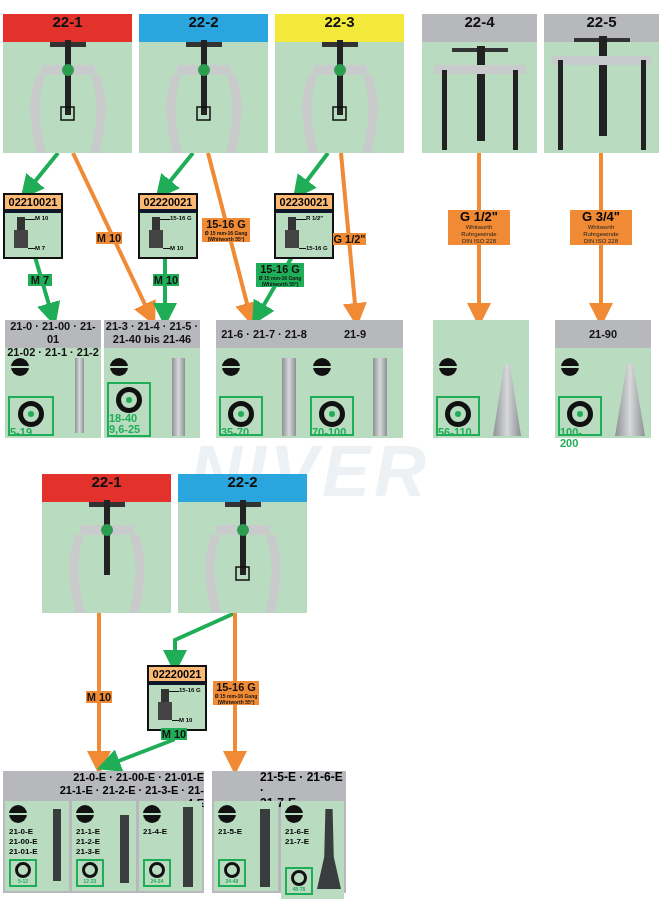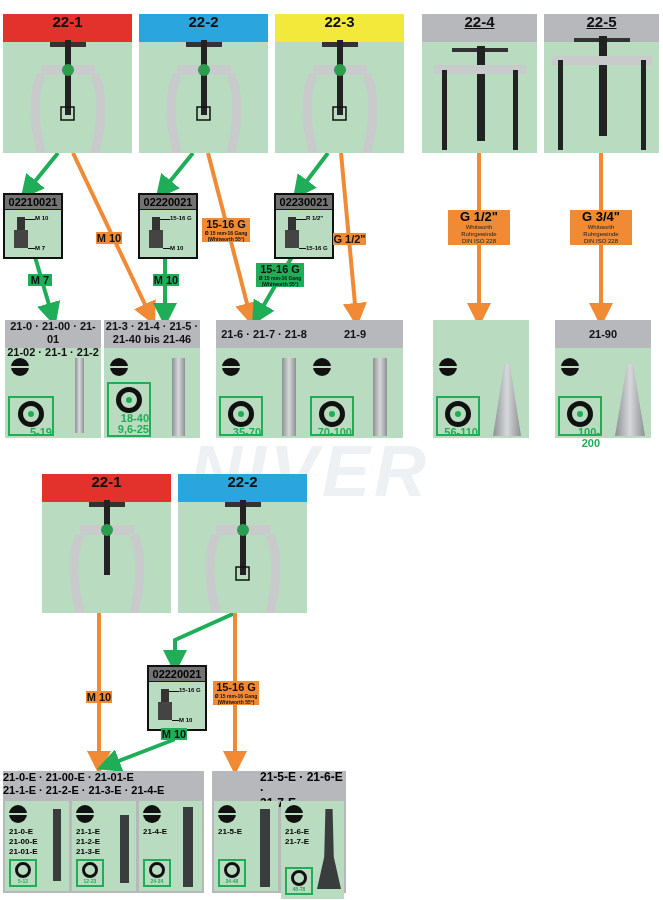--- a/index.html
+++ b/index.html
@@ -3,42 +3,42 @@
 <meta charset="utf-8">
 <style>
   html,body{margin:0;padding:0;background:#fff;}
   body{width:663px;height:900px;position:relative;overflow:hidden;font-family:"Liberation Sans",sans-serif;}
   .abs{position:absolute;}
   .puller{position:absolute;background:#b9dcc0;}
   .puller .hdr{height:28px;line-height:16px;text-align:center;font-weight:bold;font-size:15px;color:#111;}
   .hdr-red{background:#e3312c;}
   .hdr-blue{background:#2aa5de;}
   .hdr-yellow{background:#f2e93a;}
-  .hdr-gray{background:#b7b8bc;text-decoration:underline;}
+  .hdr-gray{background:#b7b8bc;}
   .puller .pic{position:absolute;left:0;right:0;top:16px;bottom:0;}
   .adapter{position:absolute;width:60px;height:66px;background:#b9dcc0;border:2px solid #111;box-sizing:border-box;}
-  .adapter .code{background:#737373;font-weight:bold;font-size:11px;text-align:center;height:14px;line-height:14px;border-bottom:1px solid #0f172a;}
+  .adapter .code{background:#fdba74;font-weight:bold;font-size:11px;text-align:center;height:14px;line-height:14px;border-bottom:4px solid #0f172a;}
   .adapter .top-lbl,.adapter .bot-lbl{position:absolute;font-size:6px;font-weight:bold;left:30px;}
   .adapter .top-lbl{top:20px;}
   .adapter .bot-lbl{top:50px;}
   .adapter .bolt{position:absolute;left:12px;top:22px;width:8px;height:14px;background:#333;}
   .adapter .nut{position:absolute;left:9px;top:35px;width:14px;height:18px;background:#444;}
   .adapter .lead1{position:absolute;left:20px;top:24px;width:10px;height:1px;background:#111;}
   .adapter .lead2{position:absolute;left:23px;top:53px;width:7px;height:1px;background:#111;}
   .lbl{position:absolute;font-weight:bold;color:#111;text-align:center;}
   .lbl-orange{background:#f08a34;}
   .lbl-green{background:#1fae57;}
   .lbl .big{font-size:11px;line-height:12px;display:block;}
   .lbl .small{font-size:5px;line-height:6px;display:block;}
   .thread-box{position:absolute;background:#f08a34;text-align:center;width:62px;}
   .thread-box .big{font-weight:bold;font-size:13px;display:block;line-height:14px;}
   .thread-box .small{font-size:6px;line-height:7px;display:block;color:#222;}
   .extractor{position:absolute;background:#b9dcc0;}
   .extractor .title{background:#b7b8bc;text-align:center;font-weight:bold;font-size:11px;line-height:13px;color:#111;}
-  .bear{position:absolute;border:2px solid #1fae57;box-sizing:border-box;text-align:right;}
+  .bear{position:absolute;border:2px solid #1fae57;box-sizing:border-box;text-align:left;}
   .bear .ring{width:26px;height:26px;border-radius:50%;border:5px solid #111;box-sizing:border-box;margin:3px auto 0;position:relative;background:#b9dcc0;}
   .bear .ring::after{content:"";position:absolute;left:5px;top:5px;width:6px;height:6px;border-radius:50%;background:#1fae57;}
   .bear .rng{color:#1fae57;font-weight:bold;font-size:11px;line-height:11px;}
   .slot-icon{position:absolute;width:18px;height:18px;border-radius:50%;background:#111;}
   .slot-icon::after{content:"";position:absolute;left:0;right:0;top:8px;height:2px;background:#b9dcc0;}
   .tool-img{position:absolute;background:linear-gradient(90deg,#8e9194,#d6d8da,#8e9194);}
   .e-sub{position:absolute;background:#b9dcc0;}
   .e-sub .names{position:absolute;left:4px;top:28px;font-size:8px;font-weight:bold;line-height:10px;}
   .e-sub .names div{white-space:nowrap;}
   .mini-bear{position:absolute;left:4px;bottom:4px;width:28px;height:28px;border:2px solid #1fae57;box-sizing:border-box;}
@@ -319,21 +319,21 @@
 <div class="lbl lbl-green" style="left:161px;top:728px;width:26px;">
     <span class="big">M 10</span>
   </div>
 <div class="lbl lbl-orange" style="left:213px;top:681px;width:46px;">
   <span class="big">15-16 G</span>
     <span class="small">Ø 15 mm-16 Gang</span>
     <span class="small">(Whitworth 55°)</span>
 </div>
 
 <div class="abs" style="left:3px;top:771px;width:201px;height:122px;background:#b7b8bc;">
-  <div class="title" style="text-align:left;font-weight:bold;font-size:11px;line-height:13px;height:28px;">
+  <div class="title" style="text-align:right;font-weight:bold;font-size:11px;line-height:13px;height:28px;margin-left:48px;">
       <div>21-0-E · 21-00-E · 21-01-E</div>
       <div>21-1-E · 21-2-E · 21-3-E · 21-4-E</div>
     </div>
   <div class="e-sub" style="left:2px;top:30px;width:64px;height:90px;">
     <div class="slot-icon" style="left:4px;top:4px;"></div>
     <div class="names" style="top:26px;">
         <div>21-0-E</div>
         <div>21-00-E</div>
         <div>21-01-E</div>
       </div>

